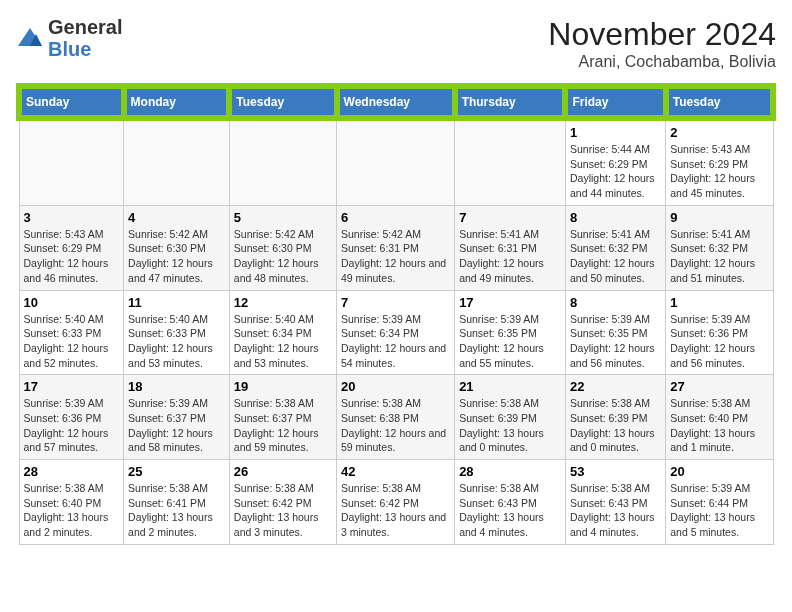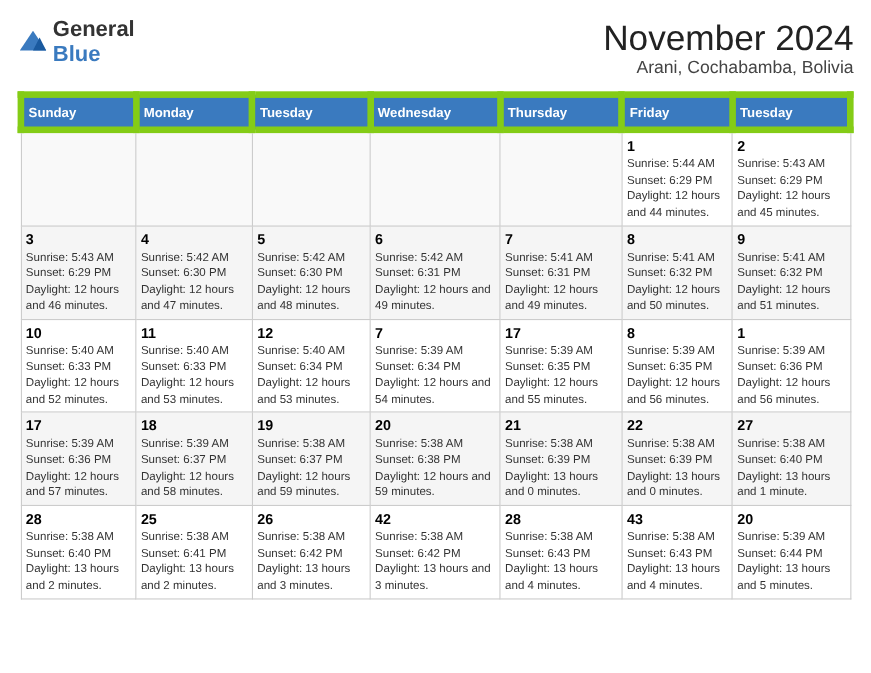--- a/index.html
+++ b/index.html
@@ -293,21 +293,21 @@
 Sunset: 6:42 PM
 Daylight: 13 hours and 3 minutes.</div>
         </td>
         <td>
           <span class="day-num">28</span>
           <div class="day-info" style="white-space: pre-line;">Sunrise: 5:38 AM
 Sunset: 6:43 PM
 Daylight: 13 hours and 4 minutes.</div>
         </td>
         <td>
-          <span class="day-num">43</span>
+          <span class="day-num">53</span>
           <div class="day-info" style="white-space: pre-line;">Sunrise: 5:38 AM
 Sunset: 6:43 PM
 Daylight: 13 hours and 4 minutes.</div>
         </td>
         <td>
           <span class="day-num">20</span>
           <div class="day-info" style="white-space: pre-line;">Sunrise: 5:39 AM
 Sunset: 6:44 PM
 Daylight: 13 hours and 5 minutes.</div>
         </td>

